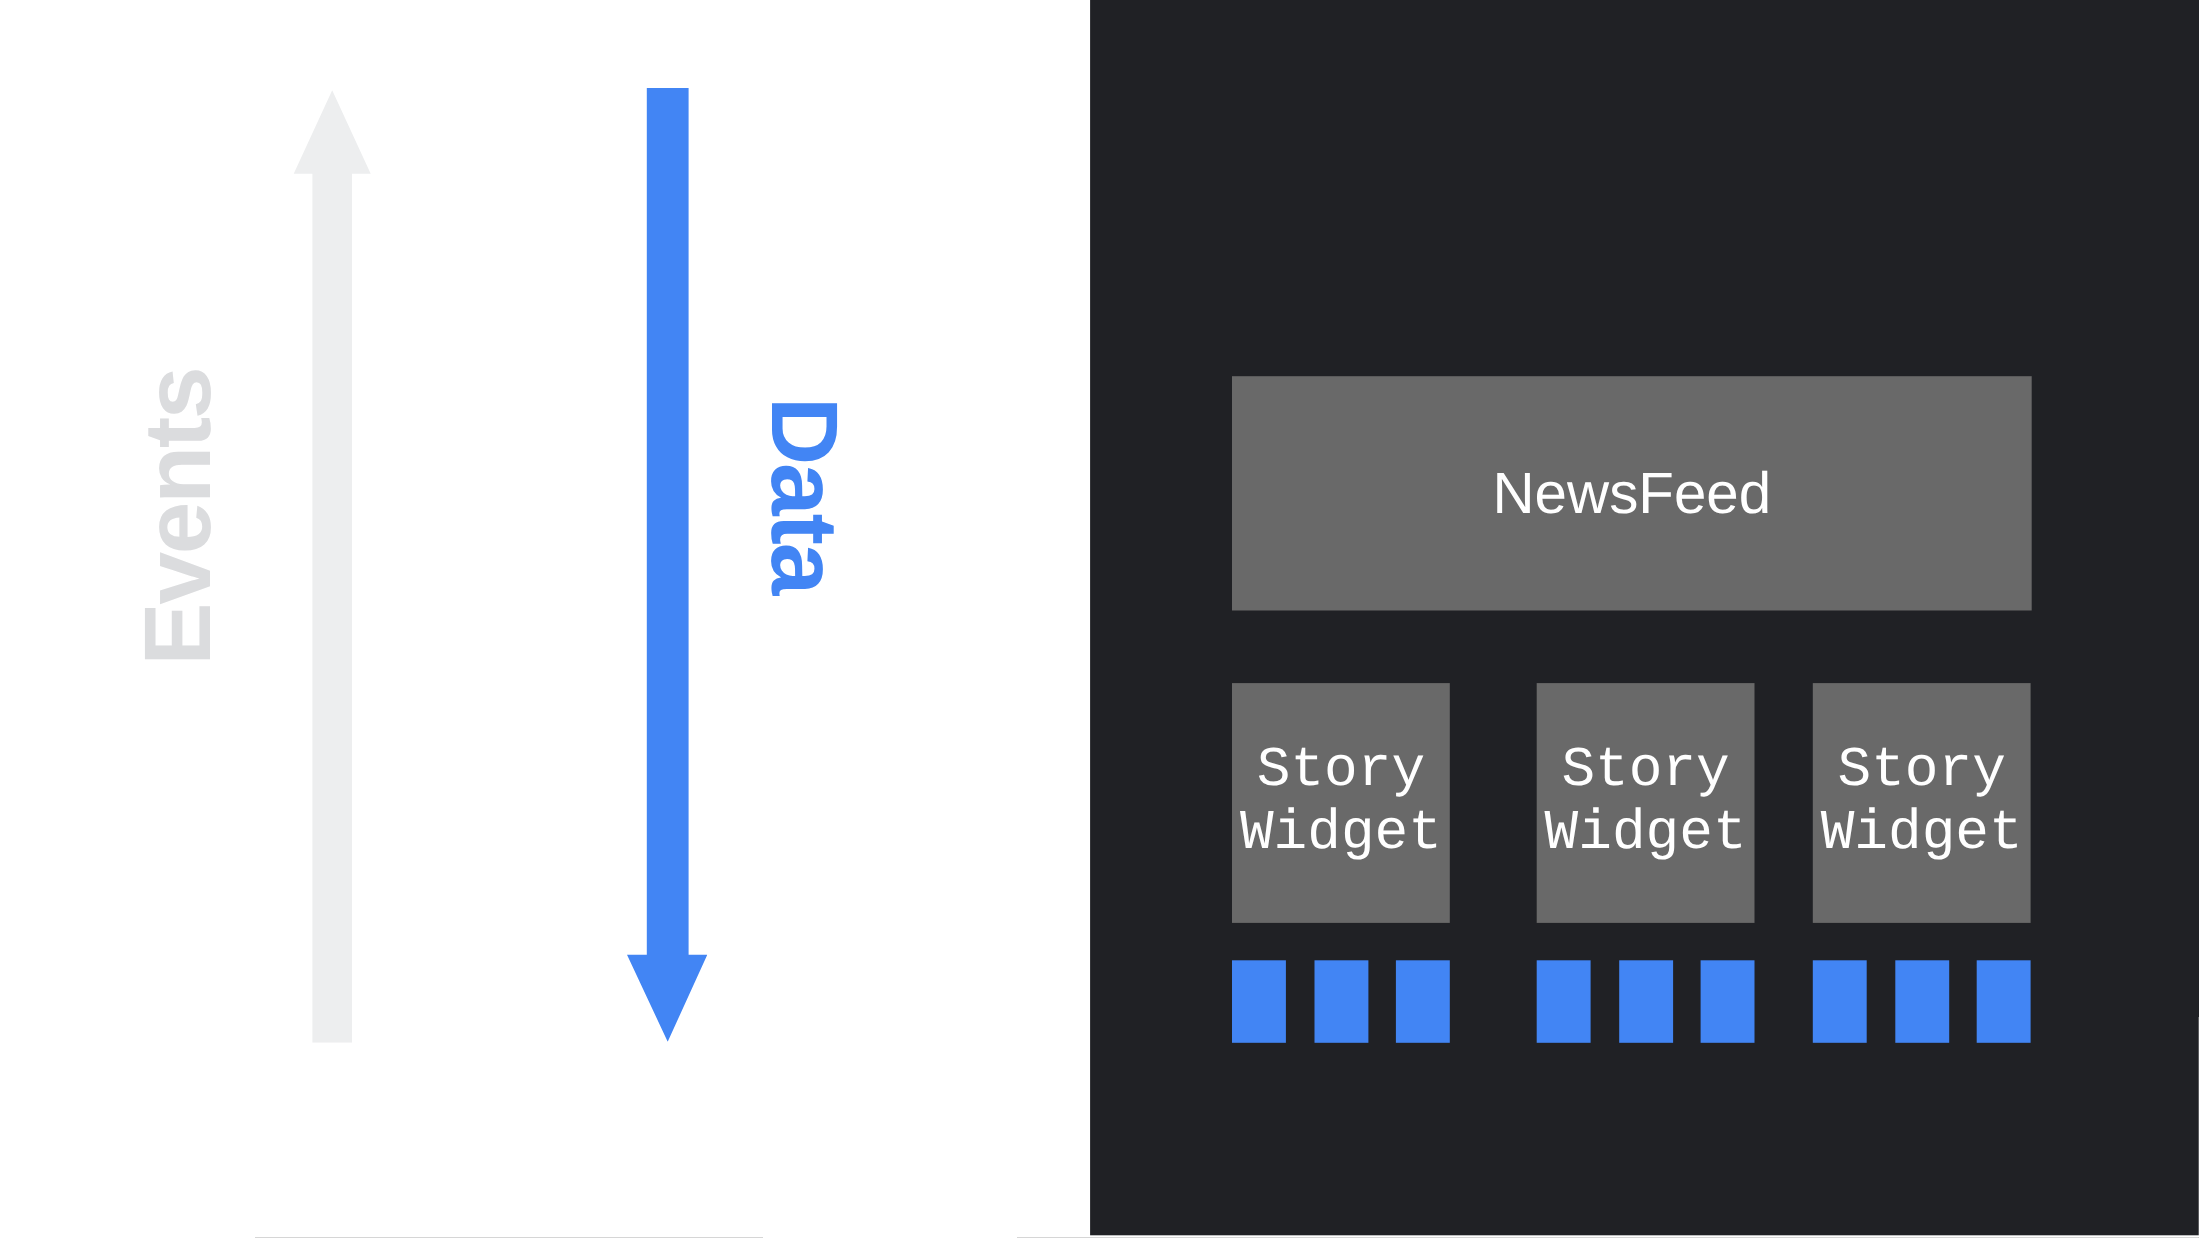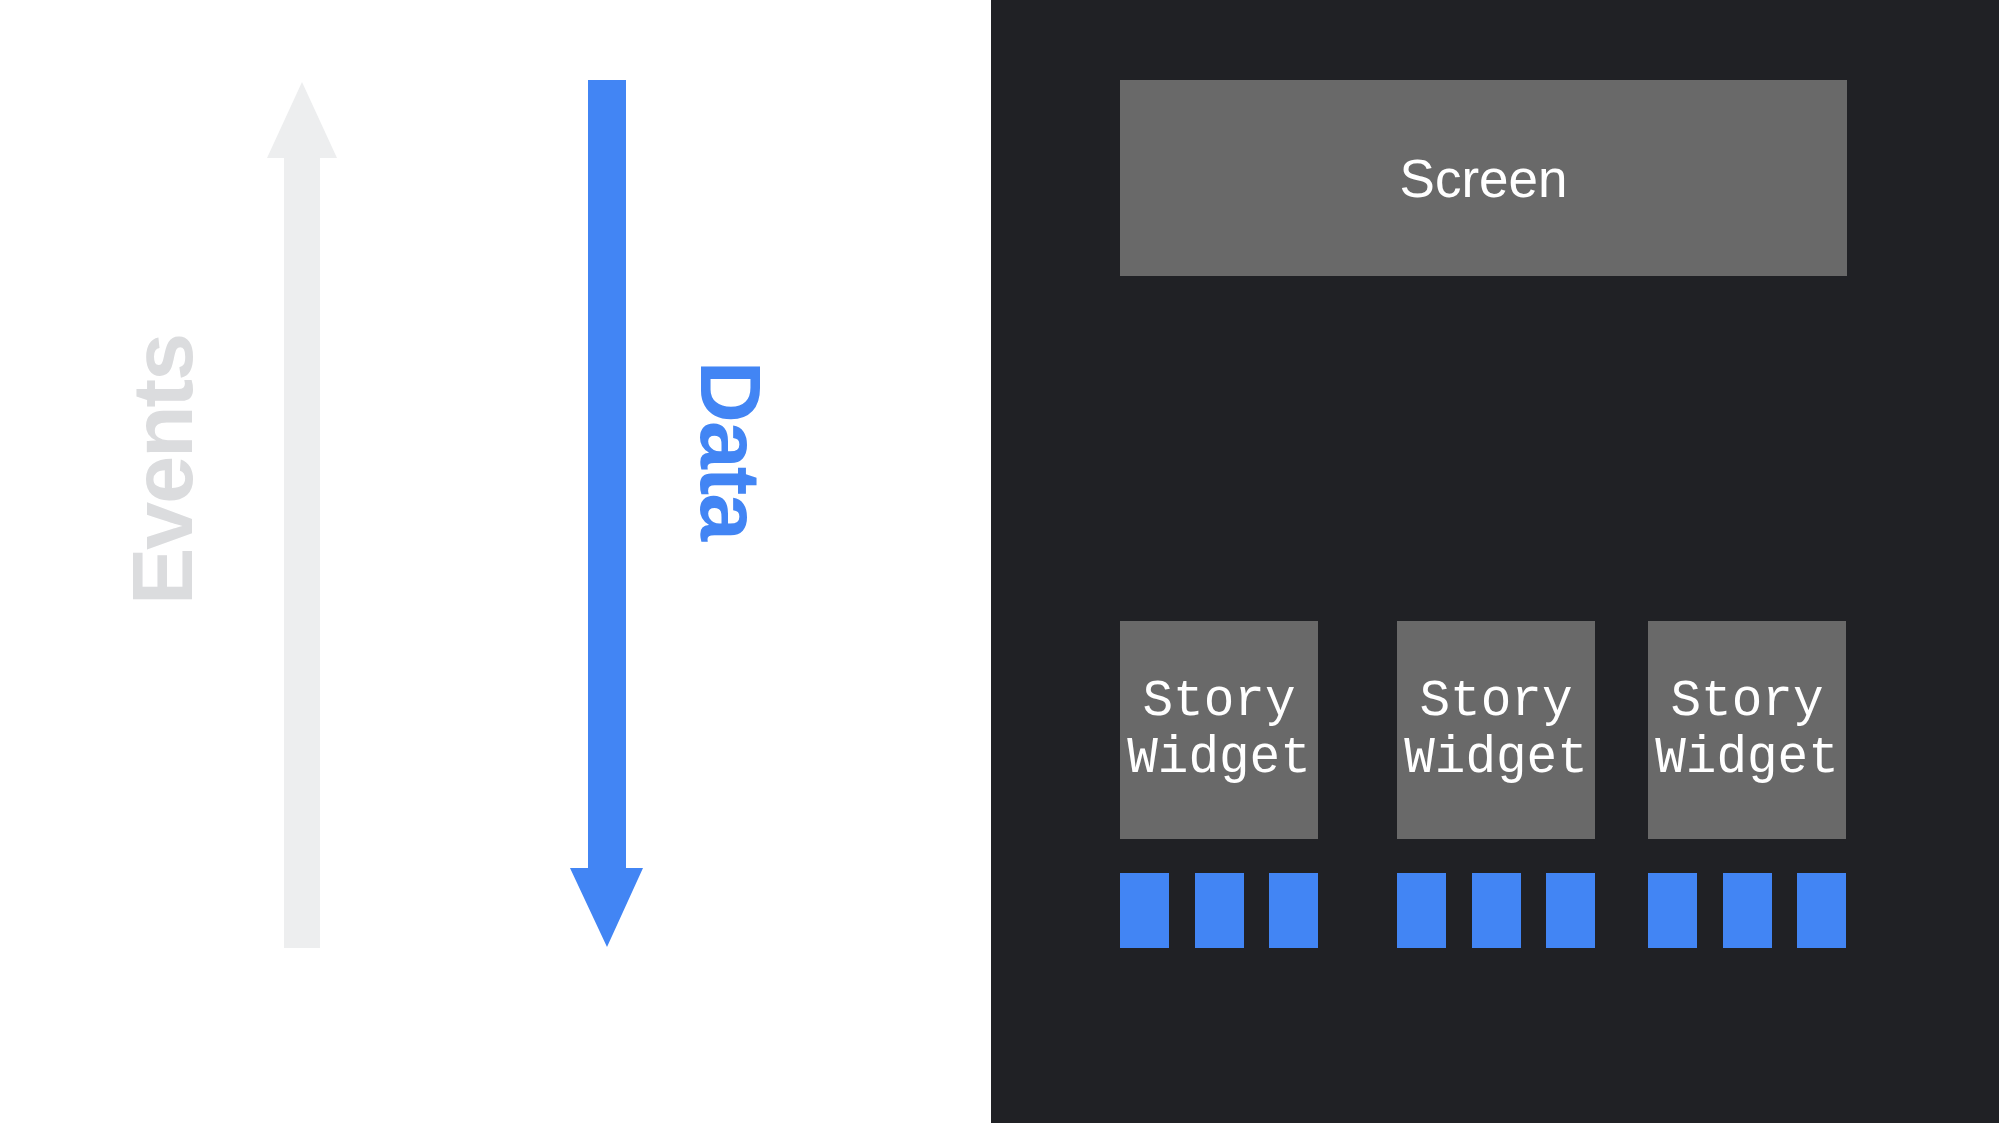--- a/index.html
+++ b/index.html
@@ -76,24 +76,24 @@
 
     <svg class="arrow arrow-down" width="73" height="867" viewBox="0 0 73 867" xmlns="http://www.w3.org/2000/svg">
       <polygon points="18,0 56,0 56,788 73,788 37,867 0,788 18,788" fill="#4285F4"></polygon>
     </svg>
 
     <div class="vlabel data">Data</div>
   </div>
 
   <div class="panel">
 
-    <div class="box screen">
-      <span>Screen</span>
+
+    <div class="box newsfeed">
+      <span>NewsFeed</span>
     </div>
-
 
     <div class="box story s1">
       <span class="line">Story</span>
       <span class="line">Widget</span>
     </div>
 
     <div class="box story s2">
       <span class="line">Story</span>
       <span class="line">Widget</span>
     </div>

